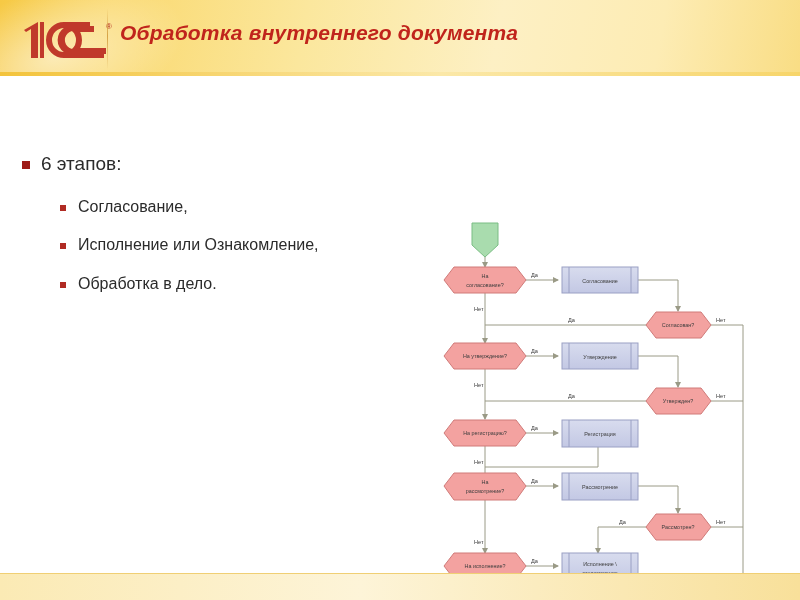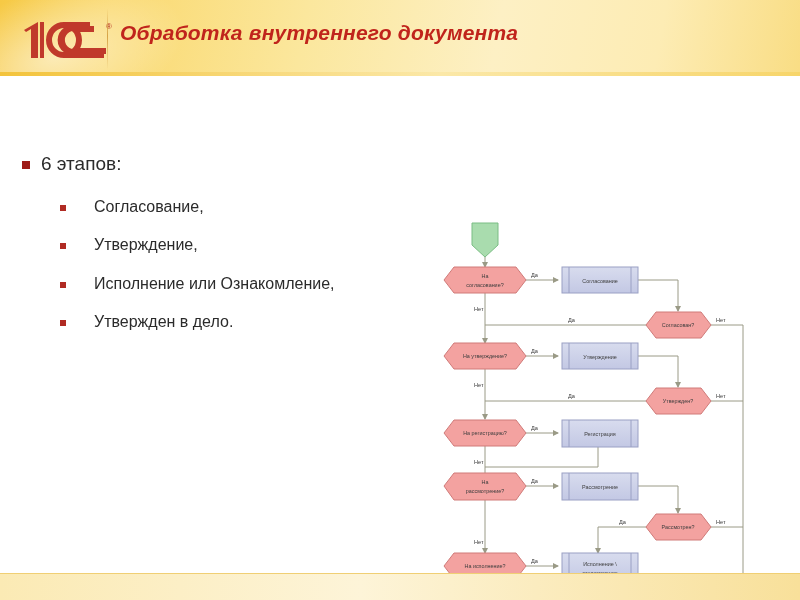--- a/index.html
+++ b/index.html
@@ -52,21 +52,21 @@
   
   .content{position:absolute;left:0;top:76px;width:775px;height:498px;margin-top:39px;}
   .bullet-l1{
     position:absolute;left:22px;top:38px;display:flex;align-items:flex-start;gap:11px;
   }
   .sq1{width:8px;height:8px;background:#9e1b18;margin-top:8px;flex:none;}
   .bullet-l1 .txt{font-size:19px;color:#2b2b2b;}
 
   .sublist{position:absolute;left:60px;top:83px;width:400px;}
   .bullet-l2{
-    display:flex;align-items:flex-start;gap:28px;margin-bottom:20px;
+    display:flex;align-items:flex-start;gap:12px;margin-bottom:20px;
   }
   .sq2{width:6px;height:6px;background:#b02b23;margin-top:7px;flex:none;}
   .bullet-l2 .txt{font-size:16px;color:#2b2b2b;line-height:1.15;}
 
   
   .flow{position:absolute;left:430px;top:100px;width:370px;height:475px;}
   .flow svg{display:block;}
   .fl-label{
     font-family:"Liberation Sans","DejaVu Sans",sans-serif;
     font-size:5.6px;fill:#3a3a3a;
@@ -110,29 +110,25 @@
     <span class="txt">6 этапов:</span>
   </div>
 
   <div class="sublist">
     <div class="bullet-l2">
       <span class="sq2"></span>
       <span class="txt">Согласование,</span>
     </div>
     <div class="bullet-l2">
       <span class="sq2"></span>
-      <span class="txt">Утверждение,</span>
-    </div>
-    <div class="bullet-l2">
-      <span class="sq2"></span>
       <span class="txt">Исполнение или Ознакомление,</span>
     </div>
     <div class="bullet-l2">
       <span class="sq2"></span>
-      <span class="txt">Утвержден в дело.</span>
+      <span class="txt">Обработка в дело.</span>
     </div>
   </div>
 
   <div class="flow">
   <svg width="370" height="475" viewBox="0 0 370 475" xmlns="http://www.w3.org/2000/svg">
     <defs>
       <marker id="ah" markerWidth="6" markerHeight="6" refX="5" refY="3" orient="auto">
         <path d="M0,0 L6,3 L0,6 Z" fill="#9a9a86"></path>
       </marker>
       <linearGradient id="procg" x1="0" y1="0" x2="0" y2="1">

